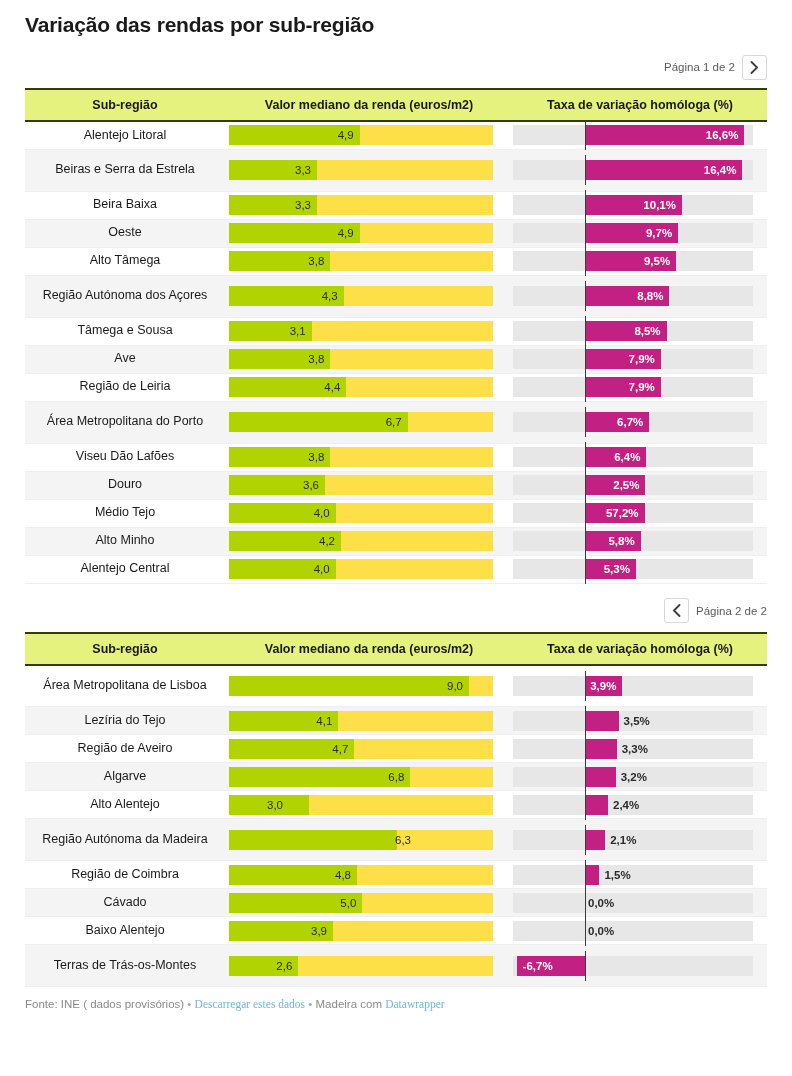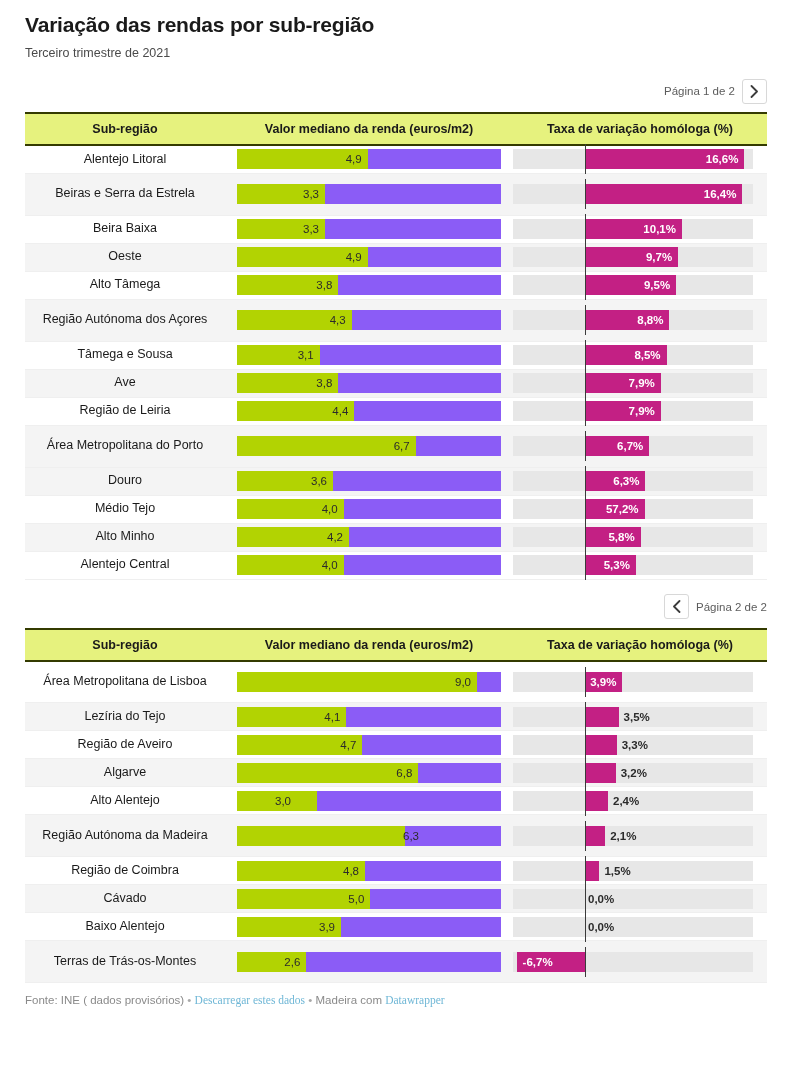--- a/index.html
+++ b/index.html
@@ -77,22 +77,22 @@
     line-height:1.25;
     padding:3px 8px;
     box-sizing:border-box;
   }
 
   
   td.valcell{position:relative;padding:0 2px 0 0;}
   .vtrack{
     position:relative;
     height:20px;
-    background:#8b5cf6;
-    margin-left:12px;
+    background:#fde047;
+    margin-left:4px;
     width:264px;
   }
   .vfill{
     position:absolute;left:0;top:0;bottom:0;
     background:#b2d302;
   }
   .vlabel{
     position:absolute;top:0;height:20px;line-height:20px;
     font-size:11.5px;color:#2b2b2b;
     text-align:right;
@@ -131,21 +131,20 @@
   }
   .footer a{color:#6fb7d6;text-decoration:none;font-family:Liberation Serif, serif;}
   .sep{color:#a8a8a8;}
 </style>
 </head>
 <body>
 
 <div class="page">
 
   <h1 class="title">Variação das rendas por sub-região</h1>
-  <p class="subtitle">Terceiro trimestre de 2021</p>
 
   <div class="pager pager-top">
     <span class="pager-label">Página 1 de 2</span>
     <span class="pager-btn">
       <svg width="9" height="13" viewBox="0 0 9 13">
         <path d="M1.5 1 L7 6.5 L1.5 12" fill="none" stroke="#3c3c3c" stroke-width="1.8" stroke-linecap="round" stroke-linejoin="round"></path>
       </svg>
     </span>
   </div>
 
@@ -316,33 +315,49 @@
             </div>
           </td>
           <td class="ratecell">
             <div class="rtrack">
               <div class="rfill" style="left: 72px; width: 64.32px;"></div>
               <div class="zeroline" style="left: 72px;"></div>
               <div class="rlabel inside" style="left: 72px; width: 64.32px;">6,7%</div>
             </div>
           </td>
         </tr>
+        <tr>
+          <td class="name">Viseu Dão Lafões</td>
+          <td class="valcell">
+            <div class="vtrack">
+              <div class="vfill" style="width: 101.333px;"></div>
+              <div class="vlabel" style="width: 101.333px;">3,8</div>
+            </div>
+          </td>
+          <td class="ratecell">
+            <div class="rtrack">
+              <div class="rfill" style="left: 72px; width: 61.44px;"></div>
+              <div class="zeroline" style="left: 72px;"></div>
+              <div class="rlabel inside" style="left: 72px; width: 61.44px;">6,4%</div>
+            </div>
+          </td>
+        </tr>
         <tr class="alt">
           <td class="name">Douro</td>
           <td class="valcell">
             <div class="vtrack">
               <div class="vfill" style="width: 96px;"></div>
               <div class="vlabel" style="width: 96px;">3,6</div>
             </div>
           </td>
           <td class="ratecell">
             <div class="rtrack">
               <div class="rfill" style="left: 72px; width: 60.48px;"></div>
               <div class="zeroline" style="left: 72px;"></div>
-              <div class="rlabel inside" style="left: 72px; width: 60.48px;">6,3%</div>
+              <div class="rlabel inside" style="left: 72px; width: 60.48px;">2,5%</div>
             </div>
           </td>
         </tr>
         <tr>
           <td class="name">Médio Tejo</td>
           <td class="valcell">
             <div class="vtrack">
               <div class="vfill" style="width: 106.667px;"></div>
               <div class="vlabel" style="width: 106.667px;">4,0</div>
             </div>

